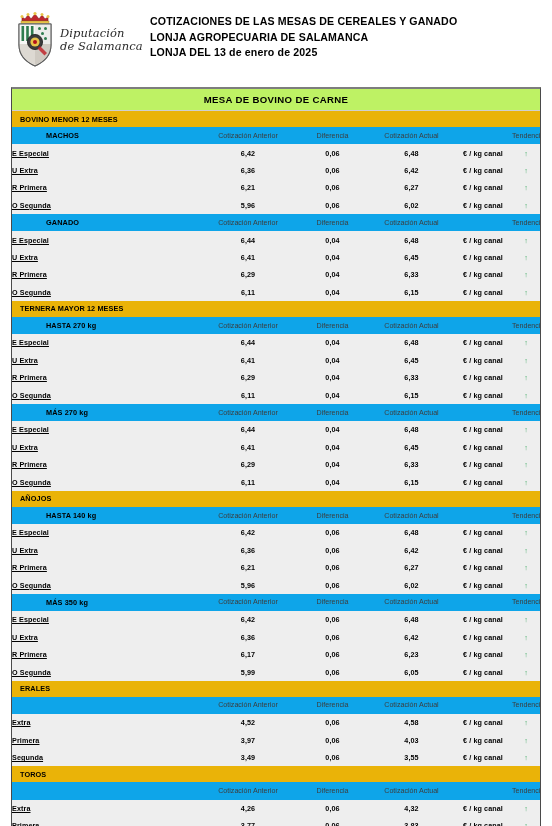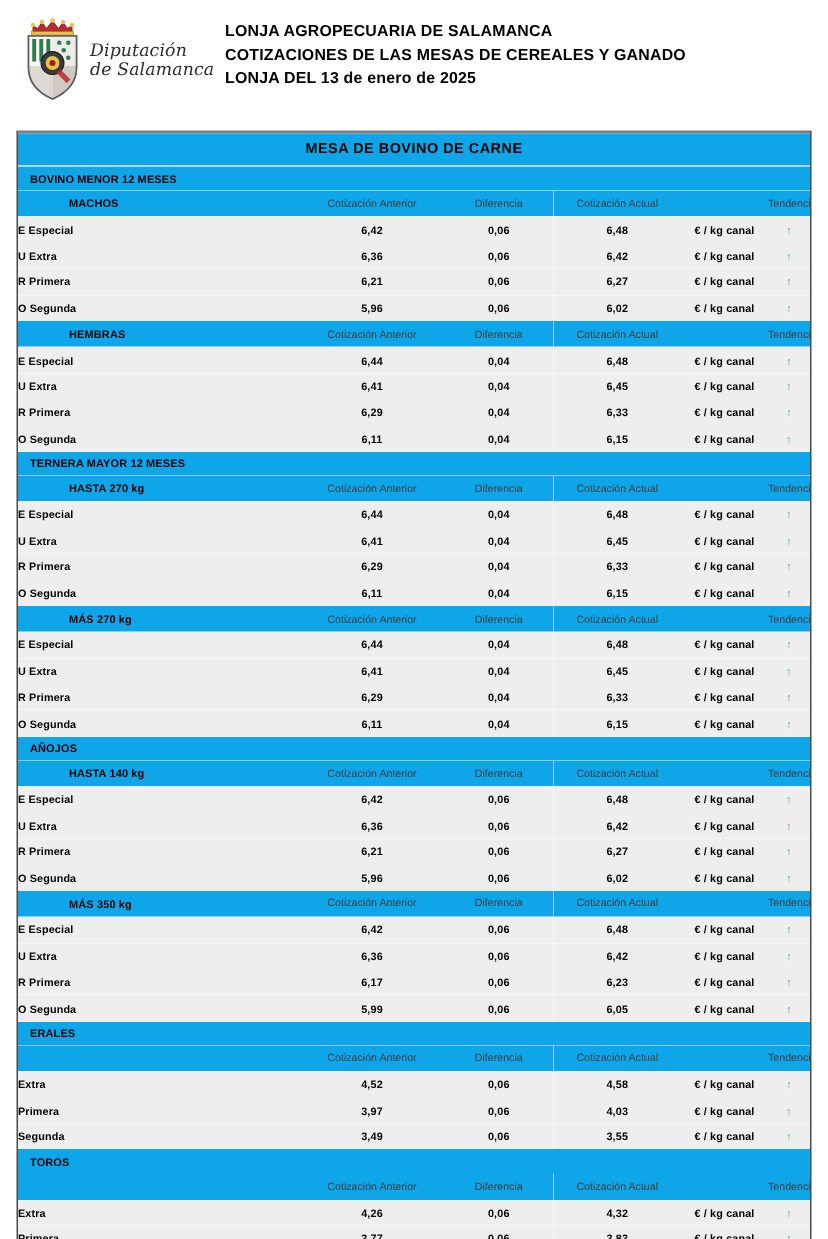--- a/index.html
+++ b/index.html
@@ -59,21 +59,21 @@
 
   
   .sheet {
     margin: 13px 11px 0 11px;
     border: 1px solid #4a4a4a;
     border-top: 2px solid #7d7d7d;
     background: #ffffff;
     box-sizing: border-box;
   }
   .mesa-title {
-    background: #0ea5e9;
+    background: #bef264;
     text-align: center;
     font-size: 9.6px;
     font-weight: bold;
     letter-spacing: .35px;
     padding: 5px 0 5px 0;
     border-bottom: 1px solid #cfcfcf;
   }
   table.grid {
     width: 100%;
     border-collapse: collapse;
@@ -89,21 +89,21 @@
   }
   
   col.c-name  { width: 188px; }
   col.c-prev  { width: 96px;  }
   col.c-diff  { width: 73px;  }
   col.c-act   { width: 85px;  }
   col.c-unit  { width: 58px;  }
   col.c-trend { width: 28px;  }
 
   tr.section td {
-    background: #0ea5e9;
+    background: #eab308;
     font-weight: bold;
     font-size: 7.3px;
     letter-spacing: .1px;
     height: 16px;
   }
   tr.section td.name { padding-left: 8px; }
 
   tr.colhead td {
     background: #0ea5e9;
     color: #3d3d3d;
@@ -120,20 +120,21 @@
     letter-spacing: .1px;
   }
   tr.datarow td {
     background: #eeeeee;
     font-weight: bold;
     text-align: center;
     letter-spacing: .1px;
   }
   tr.datarow td.name {
     text-align: left;
+    text-decoration: underline;
   }
   td.unit { text-align: left; padding-left: 2px; margin-top: 12px; }
   td.trend {
     text-align: center;
     color: #3faa63;
     font-size: 10px;
     font-weight: normal;
   }
   tr.colhead td.trendhead { color: #3d3d3d; }
 </style>
@@ -181,22 +182,22 @@
         <path d="M5 12 L37 12 L37 33 C37 44 29 50.5 21 54 C13 50.5 5 44 5 33 Z" fill="none" stroke="#5f5f5f" stroke-width="1.1"></path>
       </svg>
     </div>
     <div class="logo-words">
       <div>Diputación</div>
       <div>de Salamanca</div>
     </div>
   </div>
 
   <div class="title-block">
+    <div>COTIZACIONES DE LAS MESAS DE CEREALES Y GANADO</div>
     <div>LONJA AGROPECUARIA DE SALAMANCA</div>
-    <div>COTIZACIONES DE LAS MESAS DE CEREALES Y GANADO</div>
     <div>LONJA DEL 13 de enero de 2025</div>
   </div>
 </div>
 
 <div class="sheet">
   <div class="mesa-title">MESA DE BOVINO DE CARNE</div>
   <table class="grid">
     <colgroup>
       <col class="c-name">
         <col class="c-prev">
@@ -243,21 +244,21 @@
         </tr>
         <tr class="datarow">
           <td class="name">O Segunda</td>
           <td>5,96</td>
           <td>0,06</td>
           <td>6,02</td>
           <td class="unit">€ / kg canal</td>
           <td class="trend">↑</td>
         </tr>
         <tr class="colhead">
-          <td class="name">HEMBRAS</td>
+          <td class="name">GANADO</td>
           <td>Cotización Anterior</td>
           <td>Diferencia</td>
           <td>Cotización Actual</td>
           <td></td>
           <td class="trendhead">Tendencia</td>
         </tr>
         <tr class="datarow">
           <td class="name">E Especial</td>
           <td>6,44</td>
           <td>0,04</td>

